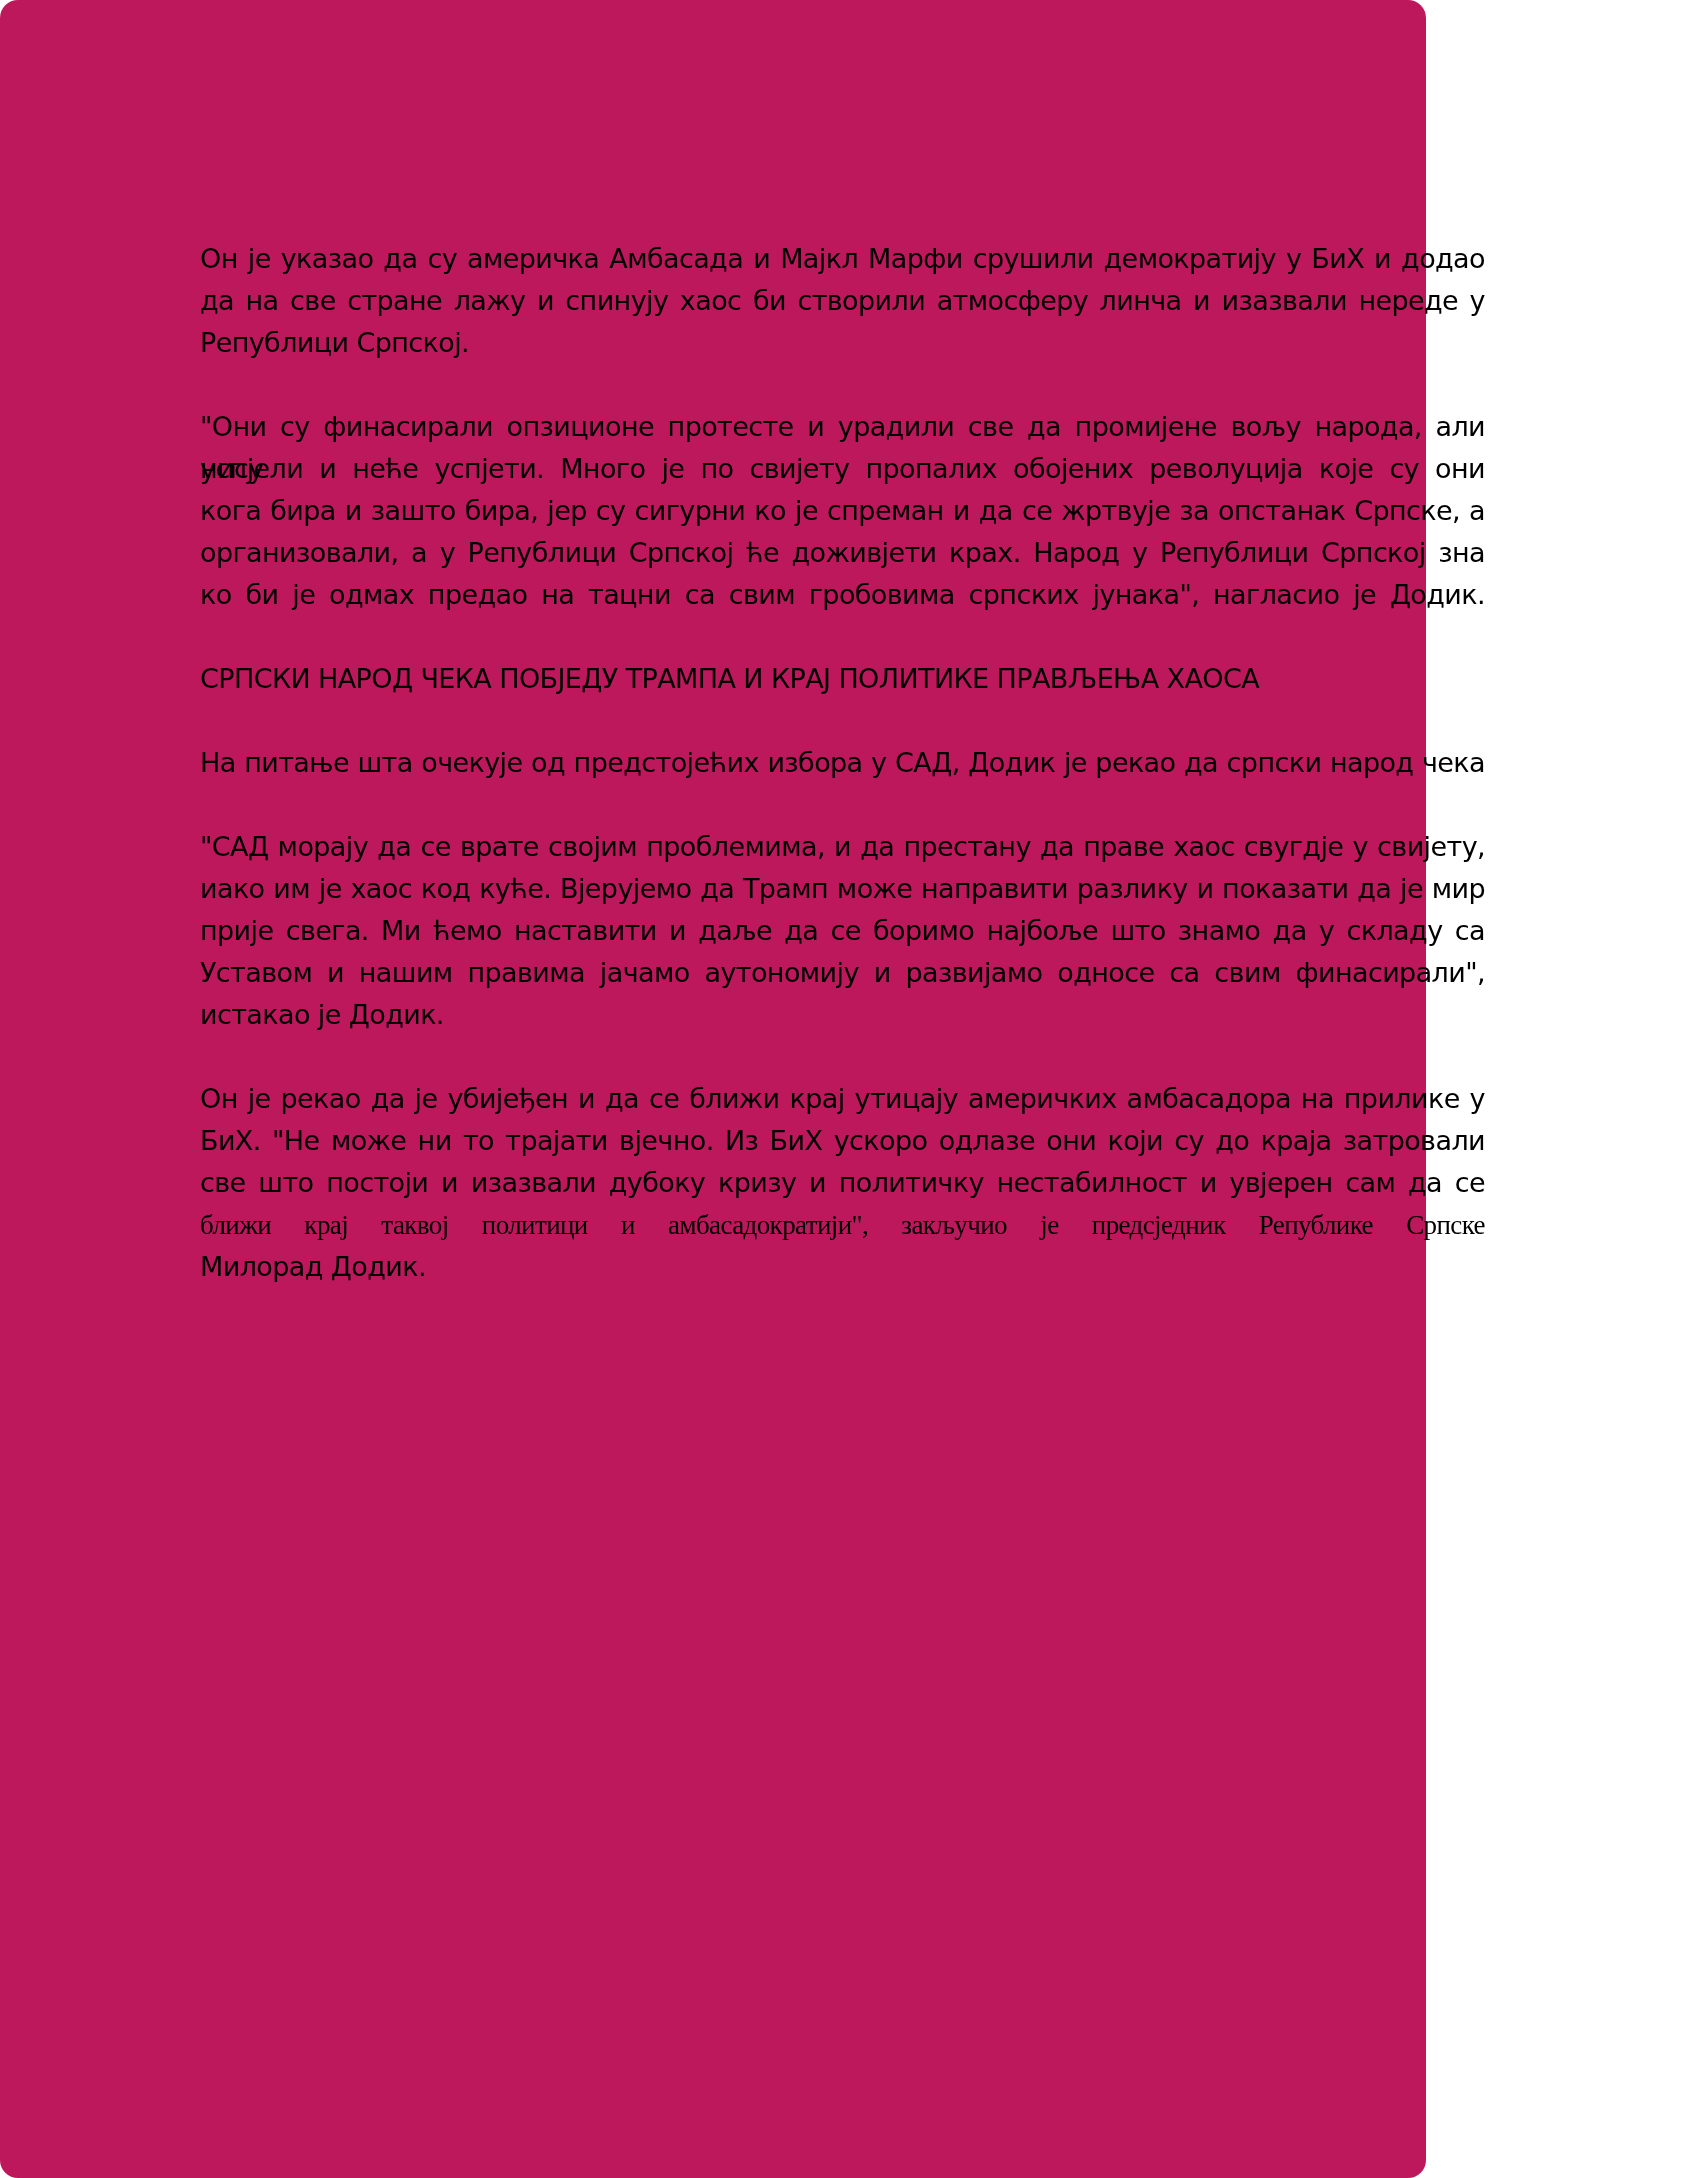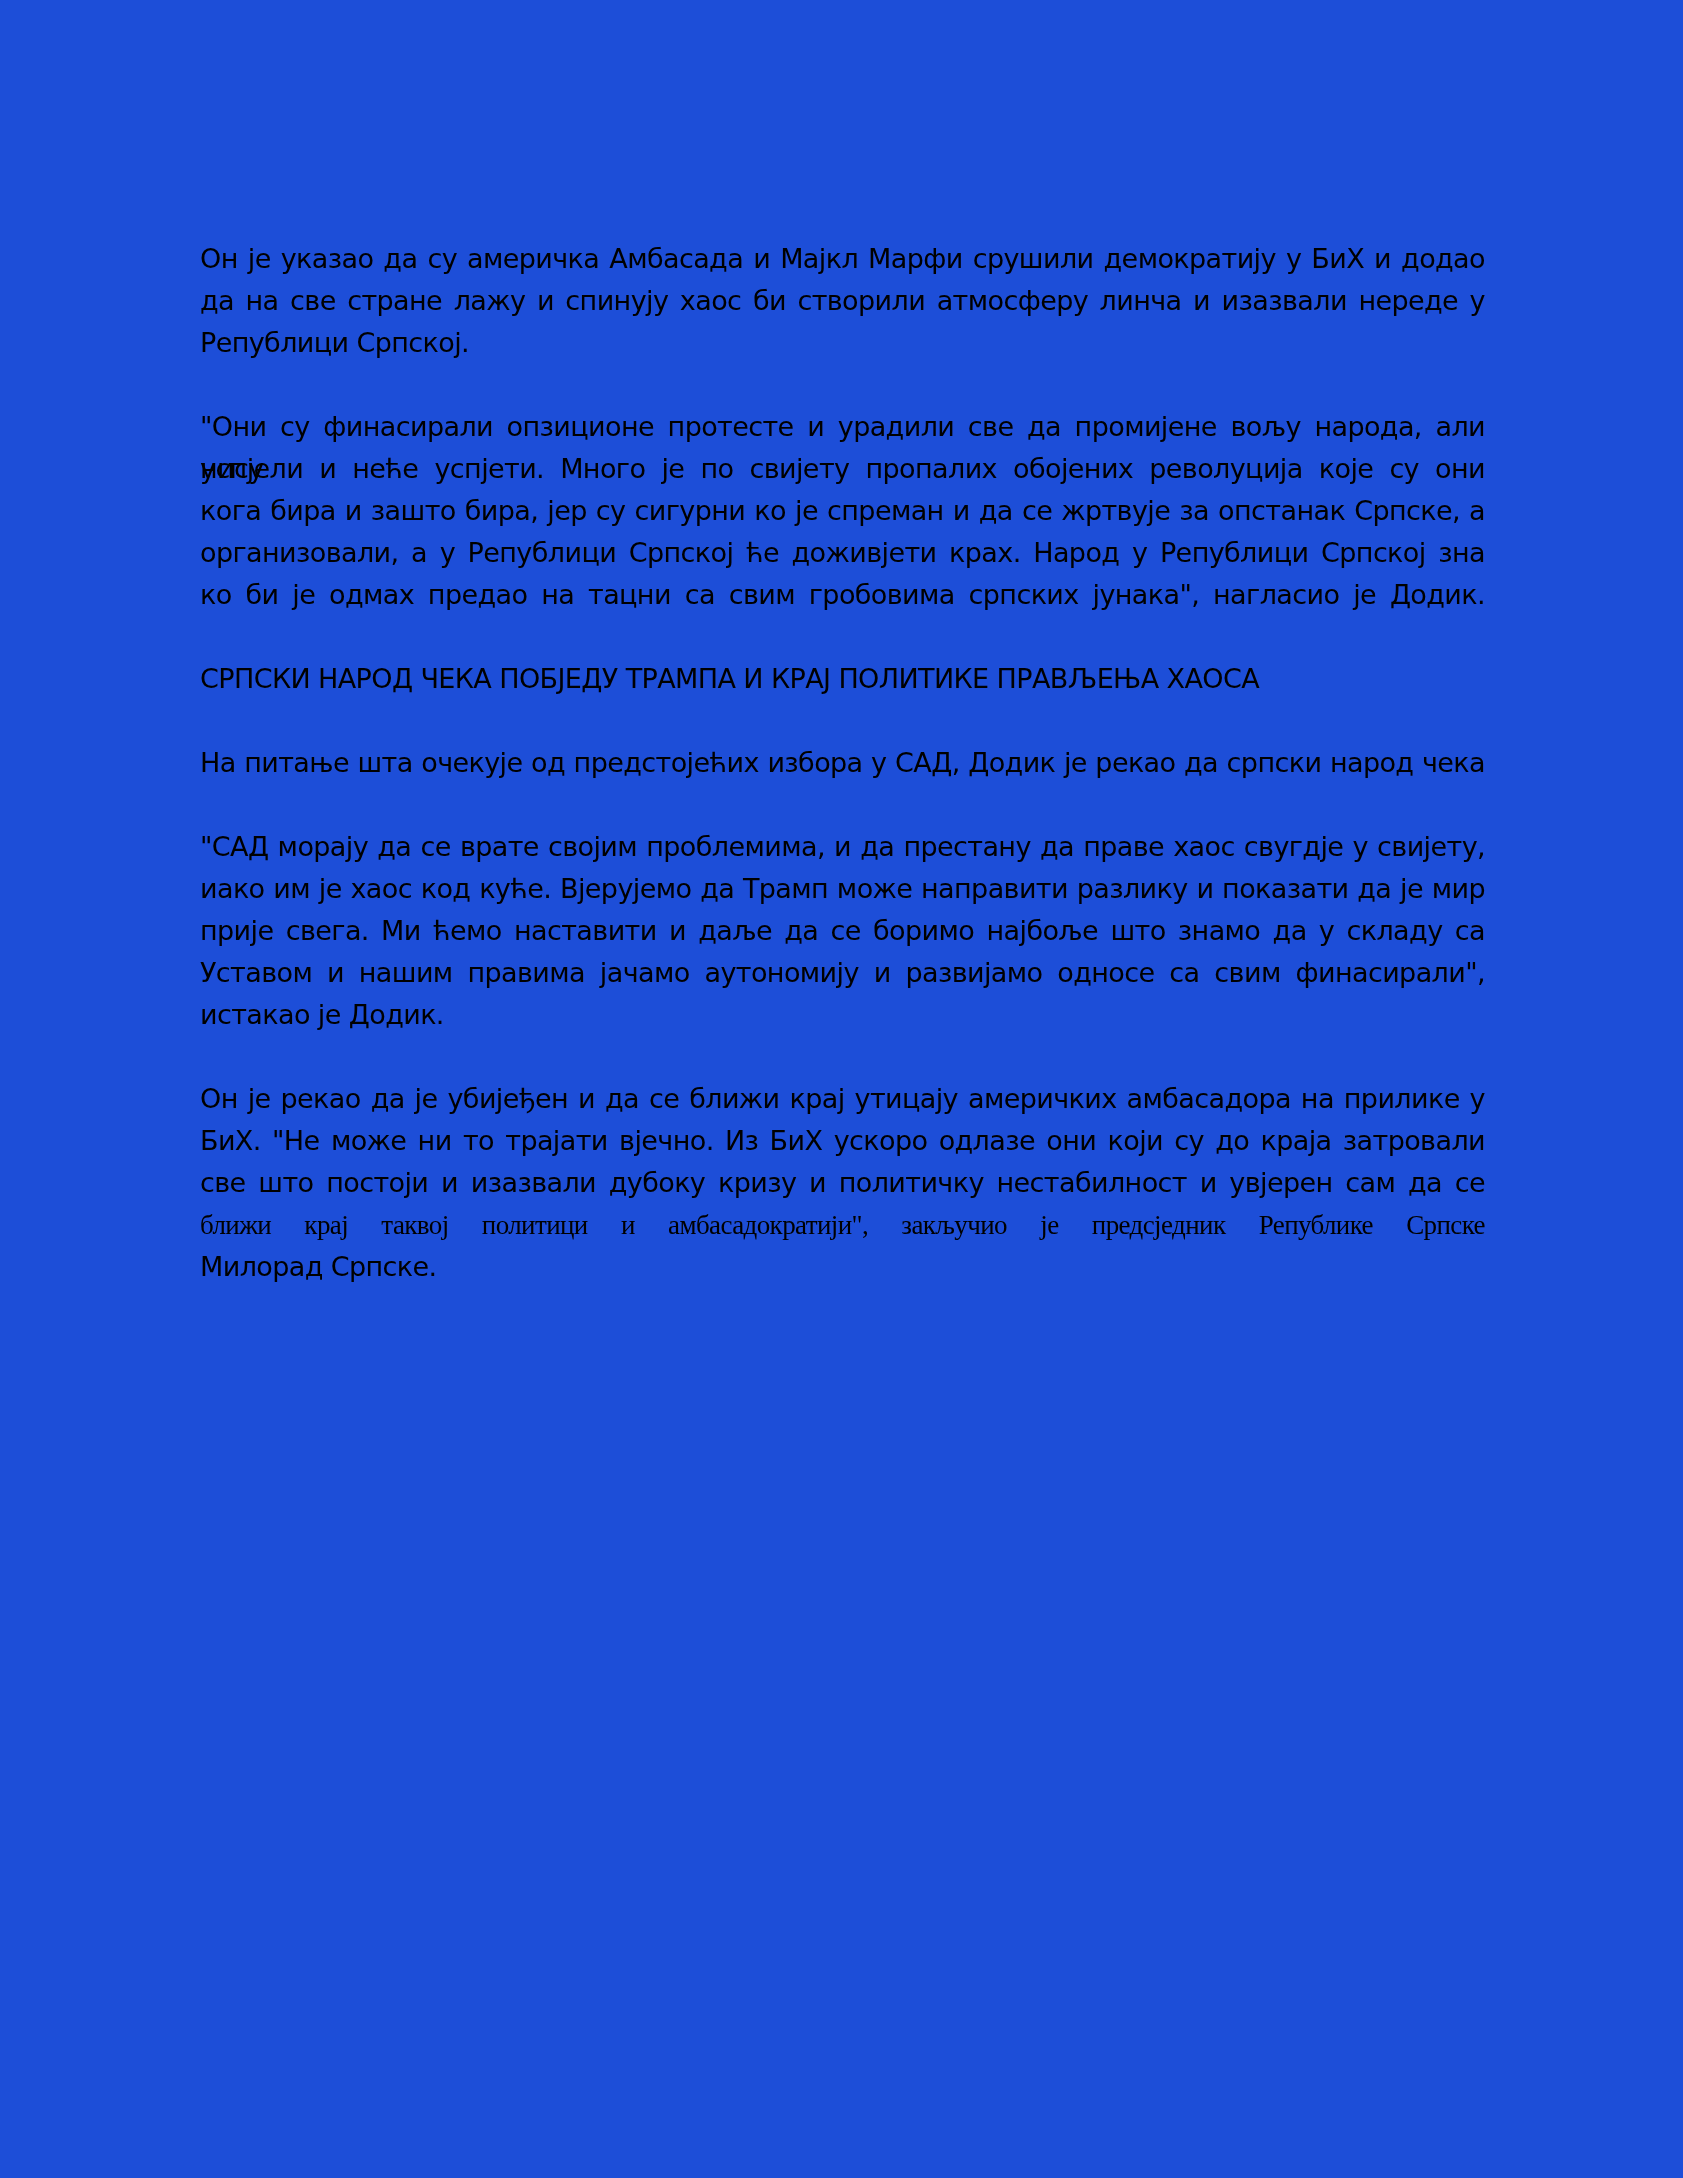--- a/index.html
+++ b/index.html
@@ -12,23 +12,24 @@
       height: 2178px;
       position: relative;
       overflow: hidden;
       color: #000000;
       font-family: "DejaVu Sans", "Liberation Sans", sans-serif;
     }
     .page {
       position: absolute;
       left: 0;
       top: 0;
-      width: 1683px;
+      width: 1426px;
       height: 2178px;
-      background: #1d4ed8;
+      background: #be185d;
+      border-radius: 18px;
     }
     .text-block {
       position: absolute;
       left: 200px;
       top: 238px;
       width: 1285px;
     }
     .para {
       margin: 0 0 42px 0;
     }
@@ -86,18 +87,18 @@
       <span class="line" style="white-space: normal;">прије свега. Ми ћемо наставити и даље да се боримо најбоље што знамо да у складу са</span>
       <span class="line" style="white-space: normal;">Уставом и нашим правима јачамо аутономију и развијамо односе са свим финасирали",</span>
       <span class="line last">истакао је Додик.</span>
     </div>
 
     <div class="para">
       <span class="line" style="white-space: normal; margin-top: 32px;">Он је рекао да је убијеђен и да се ближи крај утицају америчких амбасадора на прилике у</span>
       <span class="line" style="white-space: normal;">БиХ. "Не може ни то трајати вјечно. Из БиХ ускоро одлазе они који су до краја затровали</span>
       <span class="line" style="white-space: normal;">све што постоји и изазвали дубоку кризу и политичку нестабилност и увјерен сам да се</span>
       <span class="line" style="white-space: normal; font-family: Liberation Serif, serif;">ближи крај таквој политици и амбасадократији", закључио је предсједник Републике Српске</span>
-      <span class="line last">Милорад Српске.</span>
+      <span class="line last">Милорад Додик.</span>
     </div>
 
   </div>
 </div>
 
 
 </body></html>

